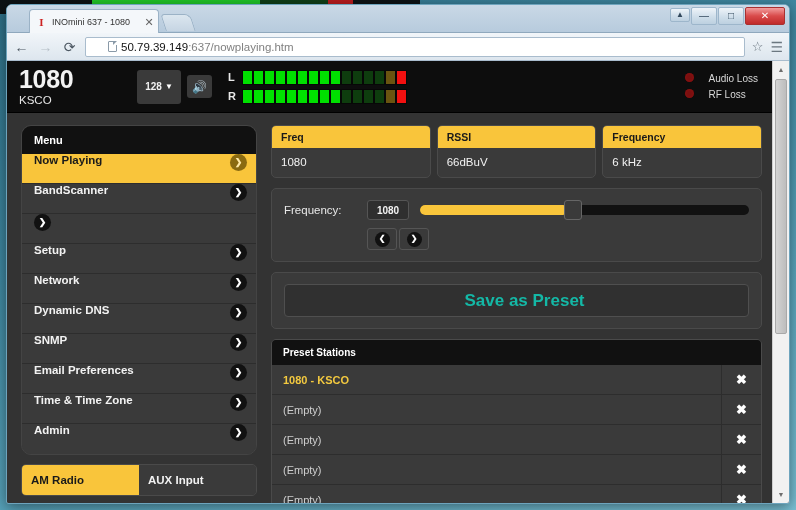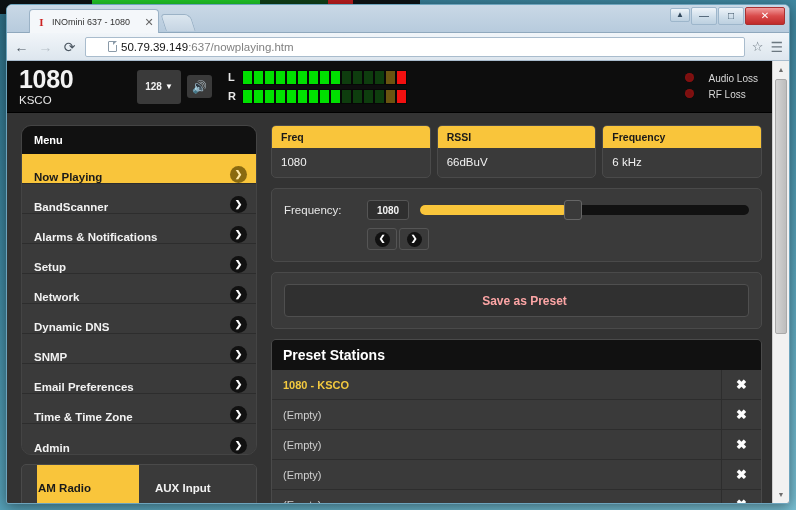--- a/index.html
+++ b/index.html
@@ -200,21 +200,21 @@
   #sidebar { flex: 0 0 250px; padding: 12px 0 0 14px; }
   #menu-panel {
     background: #3a3a3a; border-radius: 10px; overflow: hidden;
     border: 1px solid #444;
   }
   #menu-header {
     background: #111; color: #fff; font-size: 11px; font-weight: bold;
     padding: 8px 12px;
   }
   .menu-item {
-    height: 30px; display: flex; align-items: flex-end;
+    height: 30px; display: flex; align-items: flex-start;
     padding: 0 9px 0 12px;
     border-bottom: 1px solid #2d2d2d;
     background: #3a3a3a; cursor: pointer;
   }
   .menu-item:last-child { border-bottom: none; }
   .menu-item .label { flex: 1 1 auto; color: #f2f2f2; font-size: 11.5px; font-weight: bold; }
   .menu-item.active { background: #f9c53b; }
   .menu-item.active .label { color: #1a1a1a; }
   .chev {
     width: 17px; height: 17px; border-radius: 50%;
@@ -224,24 +224,24 @@
   }
   .menu-item.active .chev { background: #8a6a10; color: #ffe9a8; }
 
   
   #source-tabs {
     margin-top: 9px; display: flex;
     background: #3a3a3a; border: 1px solid #4a4a4a;
     border-radius: 5px; overflow: hidden; width: 236px;
   }
   .source-tab {
-    flex: 1 1 50%; height: 46px;
-    display: flex; align-items: center; padding-left: 1px;
+    flex: 1 1 50%; height: 30px;
+    display: flex; align-items: center; padding-left: 9px;
     color: #f2f2f2; font-size: 11.5px; font-weight: bold;
-    cursor: pointer; background: #3a3a3a; margin-left: 15px;
+    cursor: pointer; background: #3a3a3a;
   }
   .source-tab.active { background: #f9c53b; color: #1a1a1a; }
 
   
   #main { flex: 1 1 auto; padding: 12px 10px 0 14px; }
 
   .stat-row { display: flex; gap: 6px; }
   .stat-card {
     flex: 1 1 33%;
     background: #3a3a3a; border: 1px solid #4a4a4a;
@@ -286,34 +286,34 @@
     width: 30px; height: 22px;
     background: #3a3a3a; border: 1px solid #555; border-radius: 3px;
     display: flex; align-items: center; justify-content: center;
     cursor: pointer;
   }
   .stepbtn .chev { width: 15px; height: 15px; font-size: 8px; }
 
   #save-preset-button {
     width: 100%; height: 33px; margin: 0;
     background: #303030; border: 1px solid #4f4f4f; border-radius: 4px;
-    color: #fca5a5; font-size: 12px; font-weight: bold;
+    color: #14b8a6; font-size: 17px; font-weight: bold;
     display: flex; align-items: center; justify-content: center;
     cursor: pointer;
     padding-left: 16px;
   }
 
   #presets-panel {
     margin-top: 10px;
     background: #3a3a3a; border: 1px solid #4a4a4a;
     border-radius: 5px 5px 0 0; overflow: hidden;
   }
   #presets-header {
     background: #111; color: #fff;
-    font-size: 14px; font-weight: bold; padding: 7px 11px;
+    font-size: 10px; font-weight: bold; padding: 7px 11px;
   }
   .preset-row {
     height: 30px; display: flex; align-items: stretch;
     border-bottom: 1px solid #2d2d2d; background: #3a3a3a;
   }
   .preset-name {
     flex: 1 1 auto; display: flex; align-items: center;
     padding-left: 11px; font-size: 11px; color: #cfcfcf;
     cursor: pointer;
   }
@@ -438,21 +438,20 @@
             <div id="menu-list">
                 <div class="menu-item active">
                   <span class="label">Now Playing</span>
                   <span class="chev">❯</span>
                 </div>
                 <div class="menu-item">
                   <span class="label">BandScanner</span>
                   <span class="chev">❯</span>
                 </div>
                 <div class="menu-item">
-                  <span class="label">Alarms &amp; Notifications</span>
                   <span class="chev">❯</span>
                 </div>
                 <div class="menu-item">
                   <span class="label">Setup</span>
                   <span class="chev">❯</span>
                 </div>
                 <div class="menu-item">
                   <span class="label">Network</span>
                   <span class="chev">❯</span>
                 </div>

